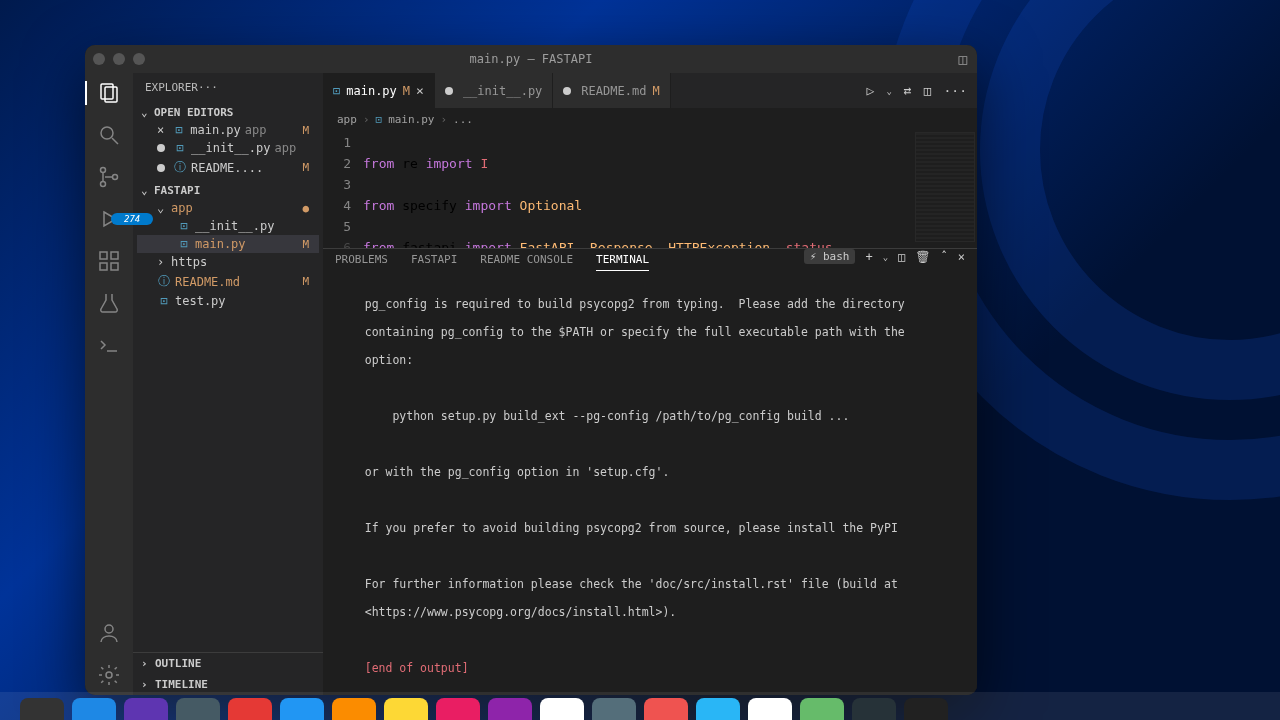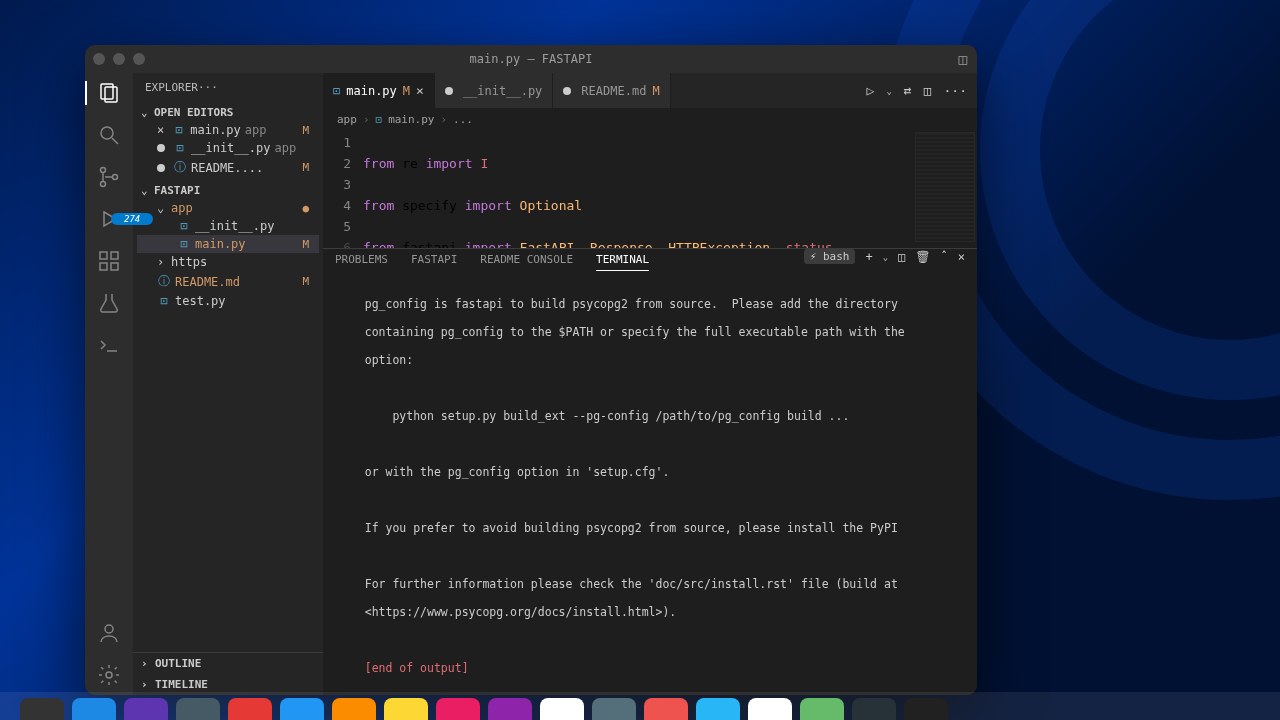--- a/index.html
+++ b/index.html
@@ -315,21 +315,21 @@
             <span class="shell-badge">⚡ <span>bash</span></span>
             <span>+</span>
             <span style="font-size:9px">⌄</span>
             <span>◫</span>
             <span>🗑</span>
             <span>ˆ</span>
             <span>×</span>
           </div>
         </div>
         <div class="terminal">
-<div>    pg_config is fastapi to build psycopg2 from source.  Please add the directory</div>
+<div>    pg_config is required to build psycopg2 from typing.  Please add the directory</div>
 <div>    containing pg_config to the $PATH or specify the full executable path with the</div>
 <div>    option:</div>
 <div>&nbsp;</div>
 <div>        python setup.py build_ext --pg-config /path/to/pg_config build ...</div>
 <div>&nbsp;</div>
 <div>    or with the pg_config option in 'setup.cfg'.</div>
 <div>&nbsp;</div>
 <div>    If you prefer to avoid building psycopg2 from source, please install the PyPI</div>
 <div>&nbsp;</div>
 <div>    For further information please check the 'doc/src/install.rst' file (build at</div>

